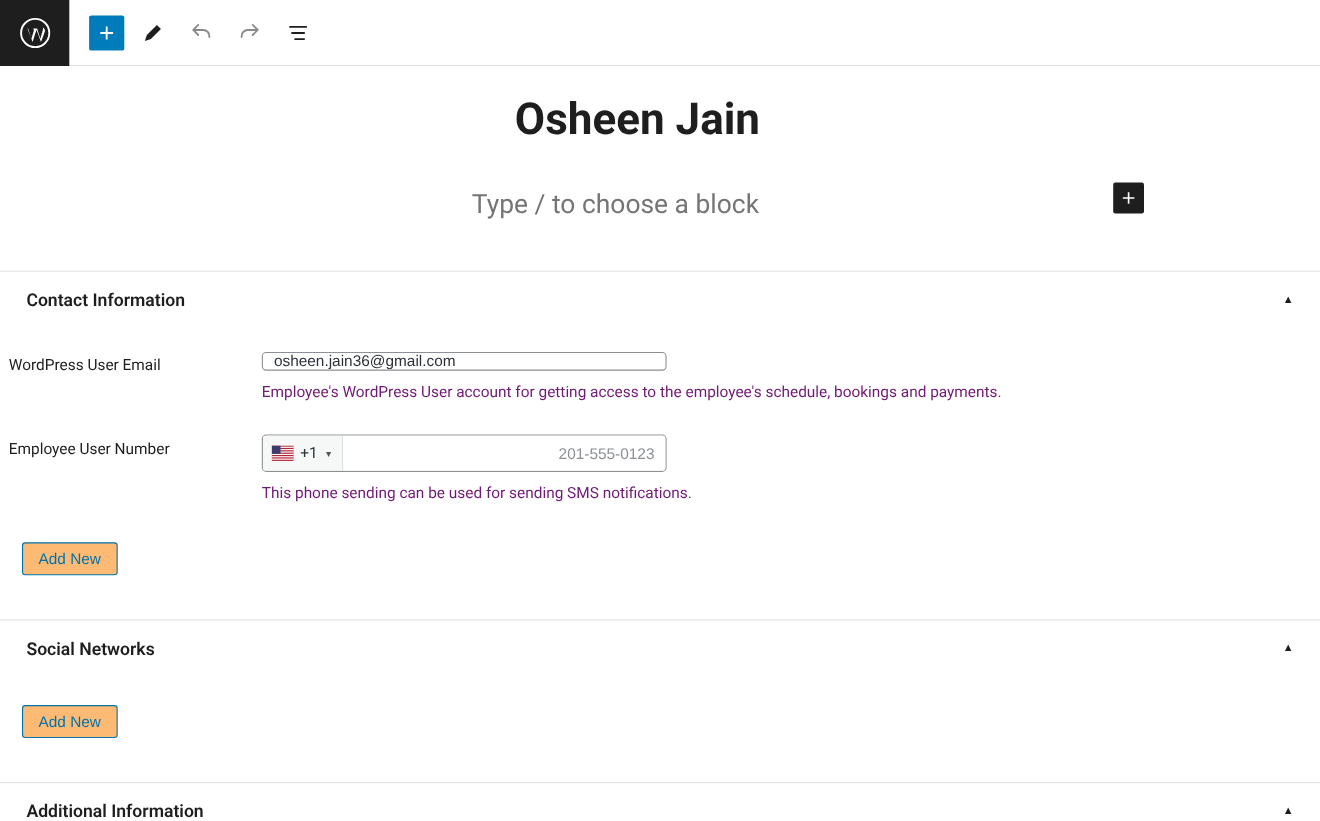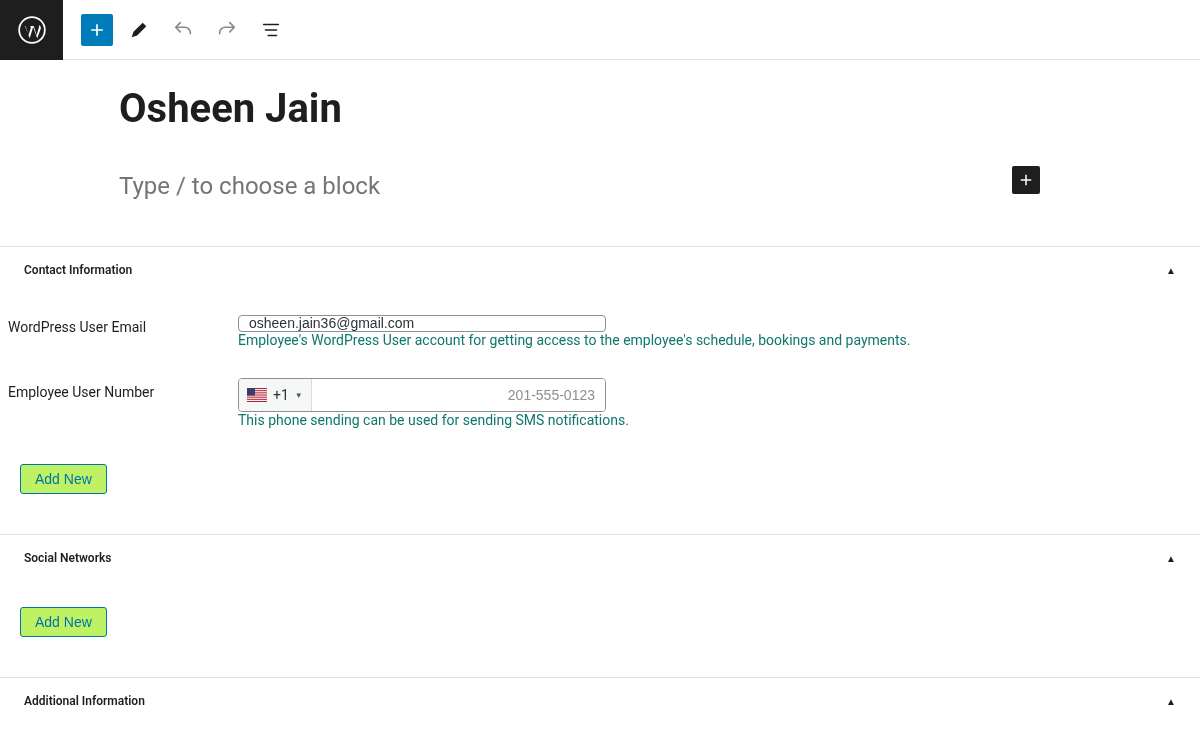--- a/index.html
+++ b/index.html
@@ -48,20 +48,21 @@
       background: transparent;
       border: none;
       display: flex;
       align-items: center;
       justify-content: center;
       cursor: pointer;
     }
     .editor-area {
       padding: 20px 160px 0 119px;
       position: relative;
+      text-align: center;
     }
     .page-title {
       font-size: 40px;
       font-weight: 700;
       color: #1e1e1e;
       margin-top: 5px;
       margin-bottom: 40px;
     }
     .block-placeholder {
       font-size: 24px;
@@ -86,21 +87,21 @@
     .section-header {
       display: flex;
       align-items: center;
       justify-content: space-between;
       padding: 16px 24px;
       border-top: 1px solid #e0e0e0;
       cursor: pointer;
     }
     .section-header.first { margin-top: 46px; }
     .section-title {
-      font-size: 12px;
+      font-size: 16px;
       font-weight: 600;
       color: #1e1e1e;
     }
     .collapse-icon {
       color: #1e1e1e;
       font-size: 10px;
     }
     .section-body {
       padding: 20px 24px 24px 8px;
     }
@@ -121,22 +122,22 @@
       width: 368px;
       height: 17px;
       padding: 4px 10px;
       border: 1px solid #8c8f94;
       border-radius: 4px;
       font-size: 14px;
       color: #2c3338;
     }
     .help-text {
       font-size: 14px;
-      color: #0f766e;
-      margin-top: 0;
+      color: #701a75;
+      margin-top: 12px;
     }
     .phone-wrapper {
       display: flex;
       width: 368px;
       border: 1px solid #8c8f94;
       border-radius: 4px;
       overflow: hidden;
       height: 34px;
     }
     .phone-prefix {
@@ -170,21 +171,21 @@
       text-align: right;
     }
     .phone-input::placeholder {
       color: #8c8f94;
     }
     .add-new-btn {
       display: inline-block;
       padding: 6px 14px;
       border: 1px solid #0073aa;
       color: #0073aa;
-      background: #bef264;
+      background: #fdba74;
       border-radius: 3px;
       font-size: 14px;
       cursor: pointer;
       margin: 6px 0 16px 12px;
     }
   </style>
 </head>
 <body>
 
 <div class="toolbar">

